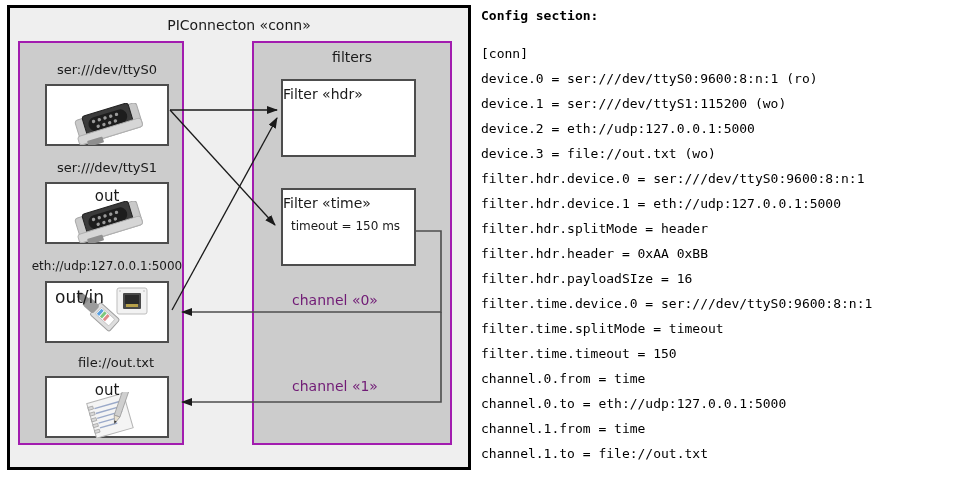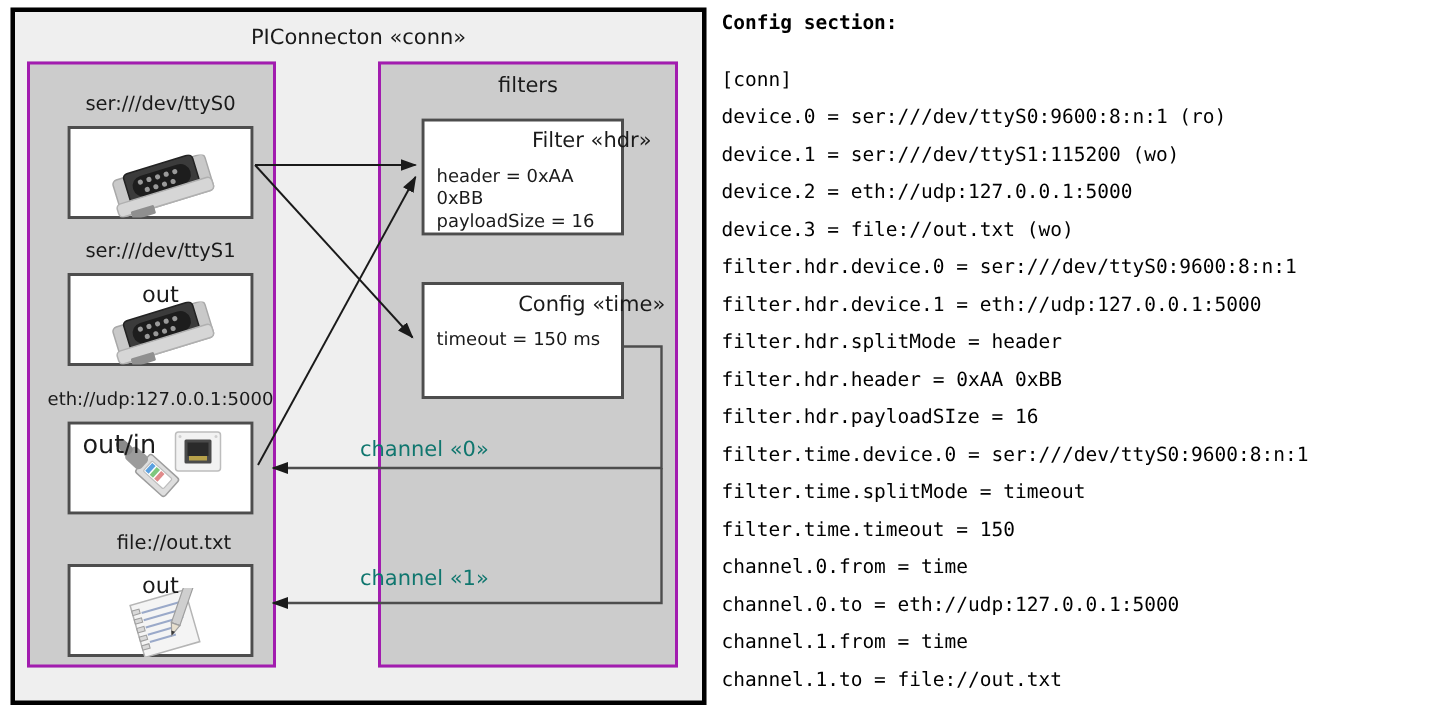--- a/index.html
+++ b/index.html
@@ -58,31 +58,31 @@
   .lbl-file {left:54px; top:355px; width:124px;}
 
   
   .box-filter{
     position:absolute;background:#ffffff;border:2px solid #4d4d4d;
     box-sizing:border-box;
   }
   .box-hdr {left:281px;top:79px; width:135px;height:78px;}
   .box-time{left:281px;top:188px;width:135px;height:78px;}
   .filter-title{
-    position:absolute;left:0;top:5px;width:100%;text-align:center;
-    font-size:14px;color:#1a1a1a;padding-left:46px;
+    position:absolute;left:0;top:5px;width:100%;text-align:left;
+    font-size:14px;color:#1a1a1a;
   }
   .filter-attrs{
     position:absolute;left:8px;top:29px;font-size:12px;color:#1a1a1a;
     line-height:15px;
   }
 
   
   .chan-label{
-    position:absolute;font-size:14px;color:#0f766e;text-align:left;
+    position:absolute;font-size:14px;color:#701a75;text-align:center;
   }
   .chan0{left:240px;top:292px;width:190px;}
   .chan1{left:240px;top:378px;width:190px;}
 
   
   .ovl{position:absolute;left:0;top:0;width:964px;height:484px;
        pointer-events:none;overflow:visible;}
 
   
   .icon{position:absolute;}
@@ -206,28 +206,24 @@
           <rect x="36" y="-4" width="6" height="30" fill="#cfcfcf" stroke="#9e9e9e" stroke-width="0.8"></rect>
           <polygon points="36,26 42,26 39,34" fill="#e8e0cf" stroke="#9e9e9e" stroke-width="0.8"></polygon>
           <polygon points="37.7,31 40.3,31 39,34" fill="#3a3a3a"></polygon>
         </g>
       </g>
     </svg>
   </div>
 
   <div class="box-filter box-hdr">
     <div class="filter-title">Filter «hdr»</div>
-    <div class="filter-attrs">
-      <div>header = 0xAA 0xBB</div>
-      <div>payloadSize = 16</div>
-    </div>
   </div>
 
   <div class="box-filter box-time">
-    <div class="filter-title">Config «time»</div>
+    <div class="filter-title">Filter «time»</div>
     <div class="filter-attrs">
       <div>timeout = 150 ms</div>
     </div>
   </div>
 
   <div class="chan-label chan0">channel «0»</div>
   <div class="chan-label chan1">channel «1»</div>
 
   <svg class="ovl">
     <defs>

